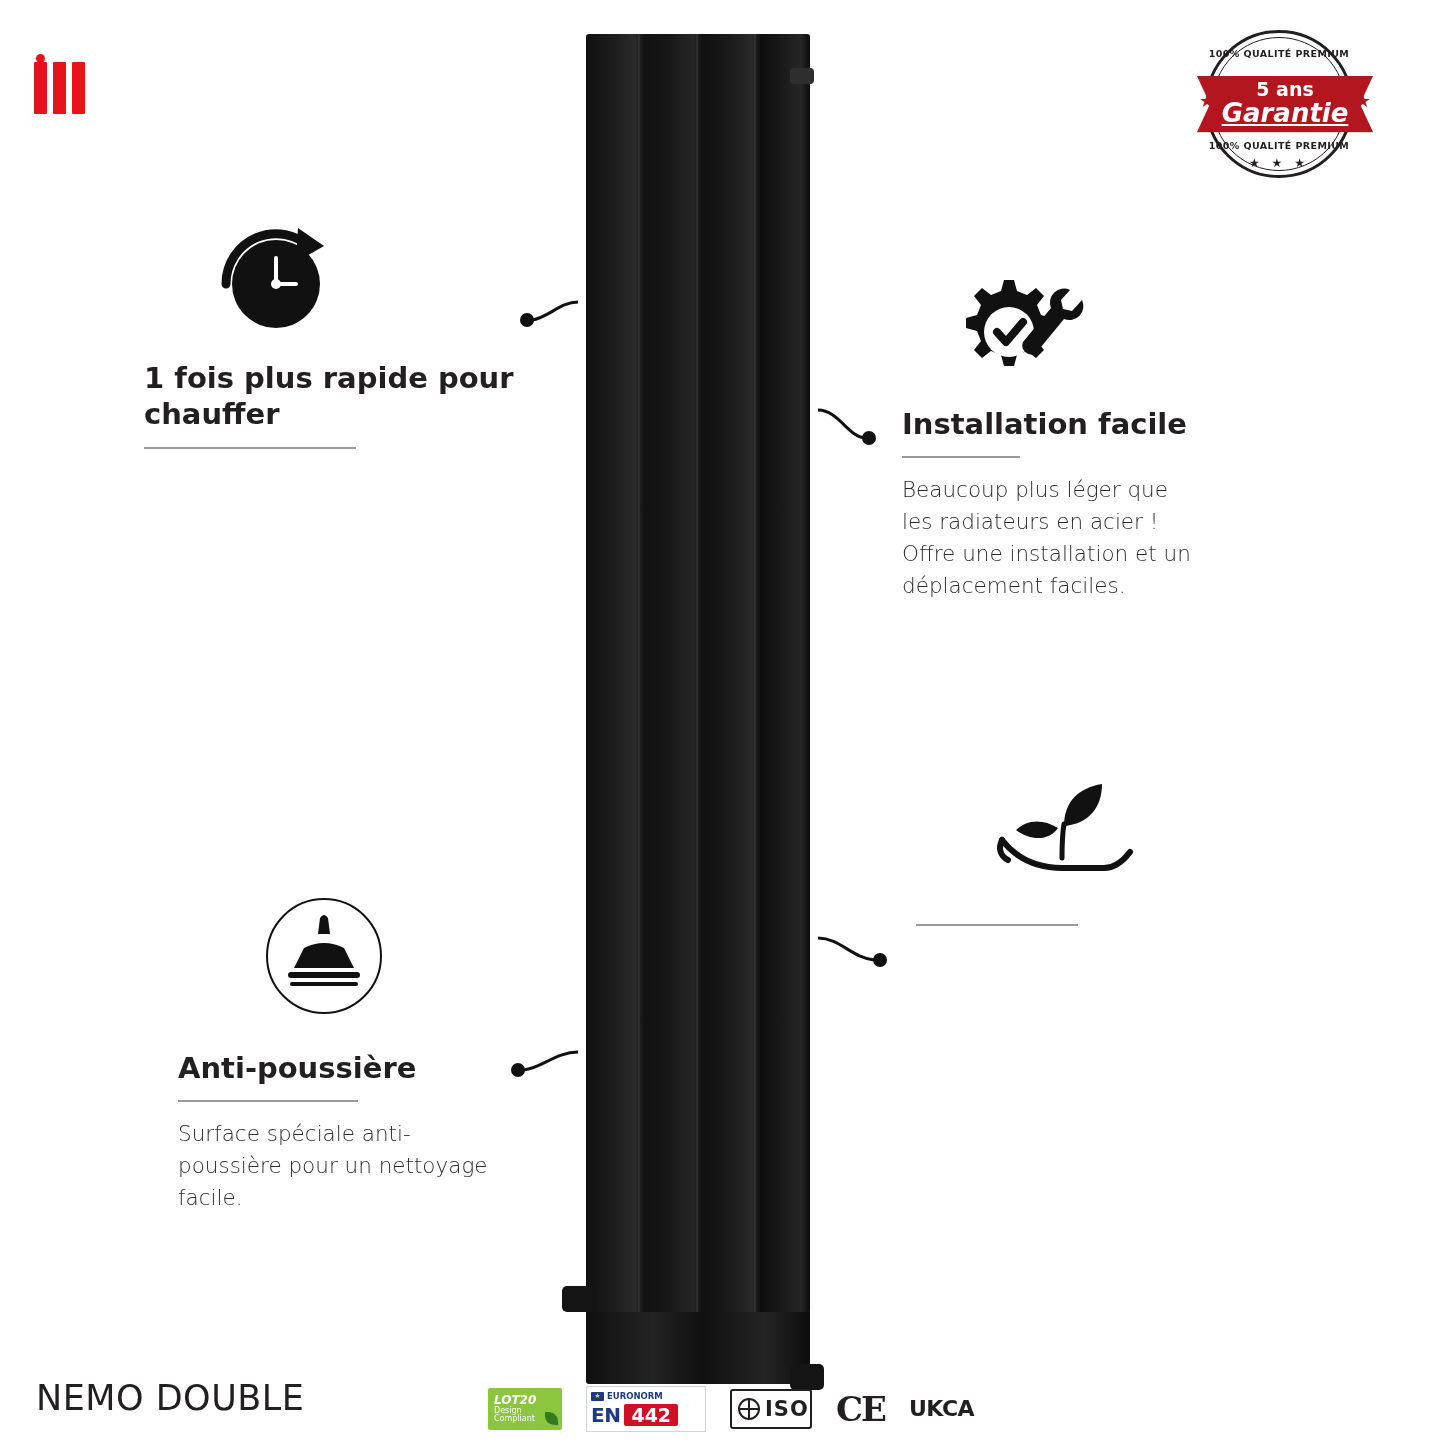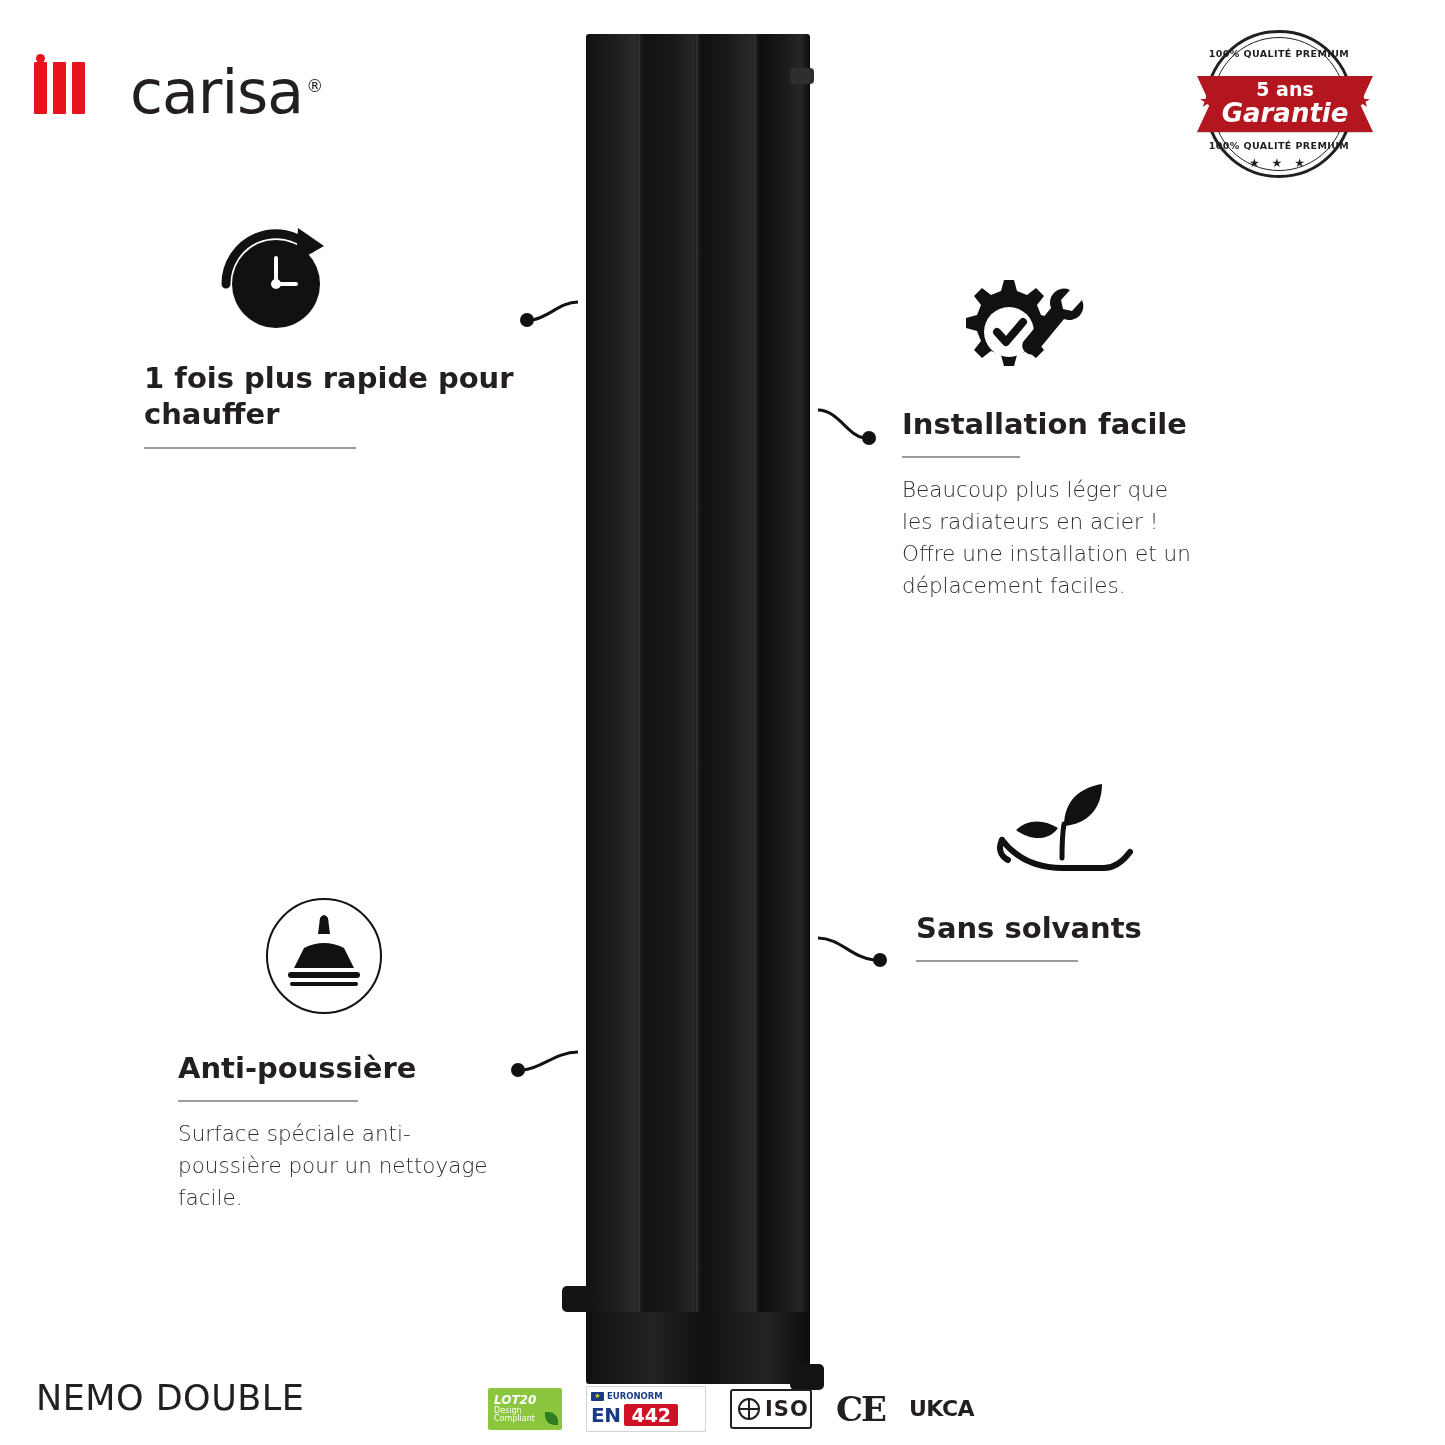--- a/index.html
+++ b/index.html
@@ -58,21 +58,21 @@
     display: flex; flex-direction: column; align-items: center; justify-content: center;
     box-shadow: 0 1px 0 rgba(0,0,0,.15);
   }
   .ribbon::before, .ribbon::after {
     content: ""; position: absolute; top: 0; width: 0; height: 0;
     border-top: 28px solid transparent; border-bottom: 28px solid transparent;
   }
   .ribbon::before { left: 0; border-left: 13px solid #fff; }
   .ribbon::after { right: 0; border-right: 13px solid #fff; }
   .ribbon-line1 { font-size: 19px; font-weight: bold; line-height: 1; }
-  .ribbon-line2 { font-size: 26px; font-weight: bold; font-style: italic; line-height: 1.1; }
+  .ribbon-line2 { font-size: 26px; font-weight: bold; font-style: italic; line-height: 1.1; text-decoration: underline; }
   .ribbon-star { position: absolute; top: 68px; font-size: 18px; color: #b3161f; }
   .ribbon-star.l { left: 2px; } .ribbon-star.r { right: 2px; }
 
   
   .radiator { position: absolute; left: 578px; top: 34px; width: 240px; height: 1300px; }
   .rad-body {
     position: absolute; left: 8px; top: 0; width: 224px; height: 1280px;
     background: linear-gradient(90deg,#101010 0%,#1d1d1d 12%,#2b2b2b 22%,#111 26%,
                                 #181818 38%,#272727 48%,#101010 52%,
                                 #1a1a1a 64%,#2a2a2a 74%,#0e0e0e 78%,
@@ -170,23 +170,20 @@
 <body>
 
 <div class="logo">
   <div class="logo-mark">
     <span class="logo-dot"></span>
     <span class="logo-bars">
         <i></i>
         <i></i>
         <i></i>
       </span>
-  </div>
-  <div class="logo-text">
-    <span>carisa</span><span class="logo-reg">®</span>
   </div>
 </div>
 
 <div class="badge">
   <div class="badge-ring"></div>
   <div class="badge-ring2"></div>
   <div class="badge-top-text">100% QUALITÉ PREMIUM</div>
   <div class="badge-bottom-text">100% QUALITÉ PREMIUM</div>
   <div class="badge-stars">★ ★ ★</div>
   <div class="ribbon">
@@ -277,21 +274,20 @@
   <p>Beaucoup plus léger que les radiateurs en acier ! Offre une installation et un déplacement faciles.</p>
 </div>
 
 <div class="feature f-dust">
   <h2>Anti-poussière</h2>
   <div class="rule" style="width:180px"></div>
   <p>Surface spéciale anti-poussière pour un nettoyage facile.</p>
 </div>
 
 <div class="feature f-solvent">
-  <h2>Sans solvants</h2>
   <div class="rule" style="width:162px"></div>
 </div>
 
 <div class="product-name">NEMO DOUBLE</div>
 
 <div class="certs">
   <div class="cert-lot20">
     <span class="l1">LOT20</span>
     <span class="l2">Design</span>
     <span class="l2">Compliant</span>

